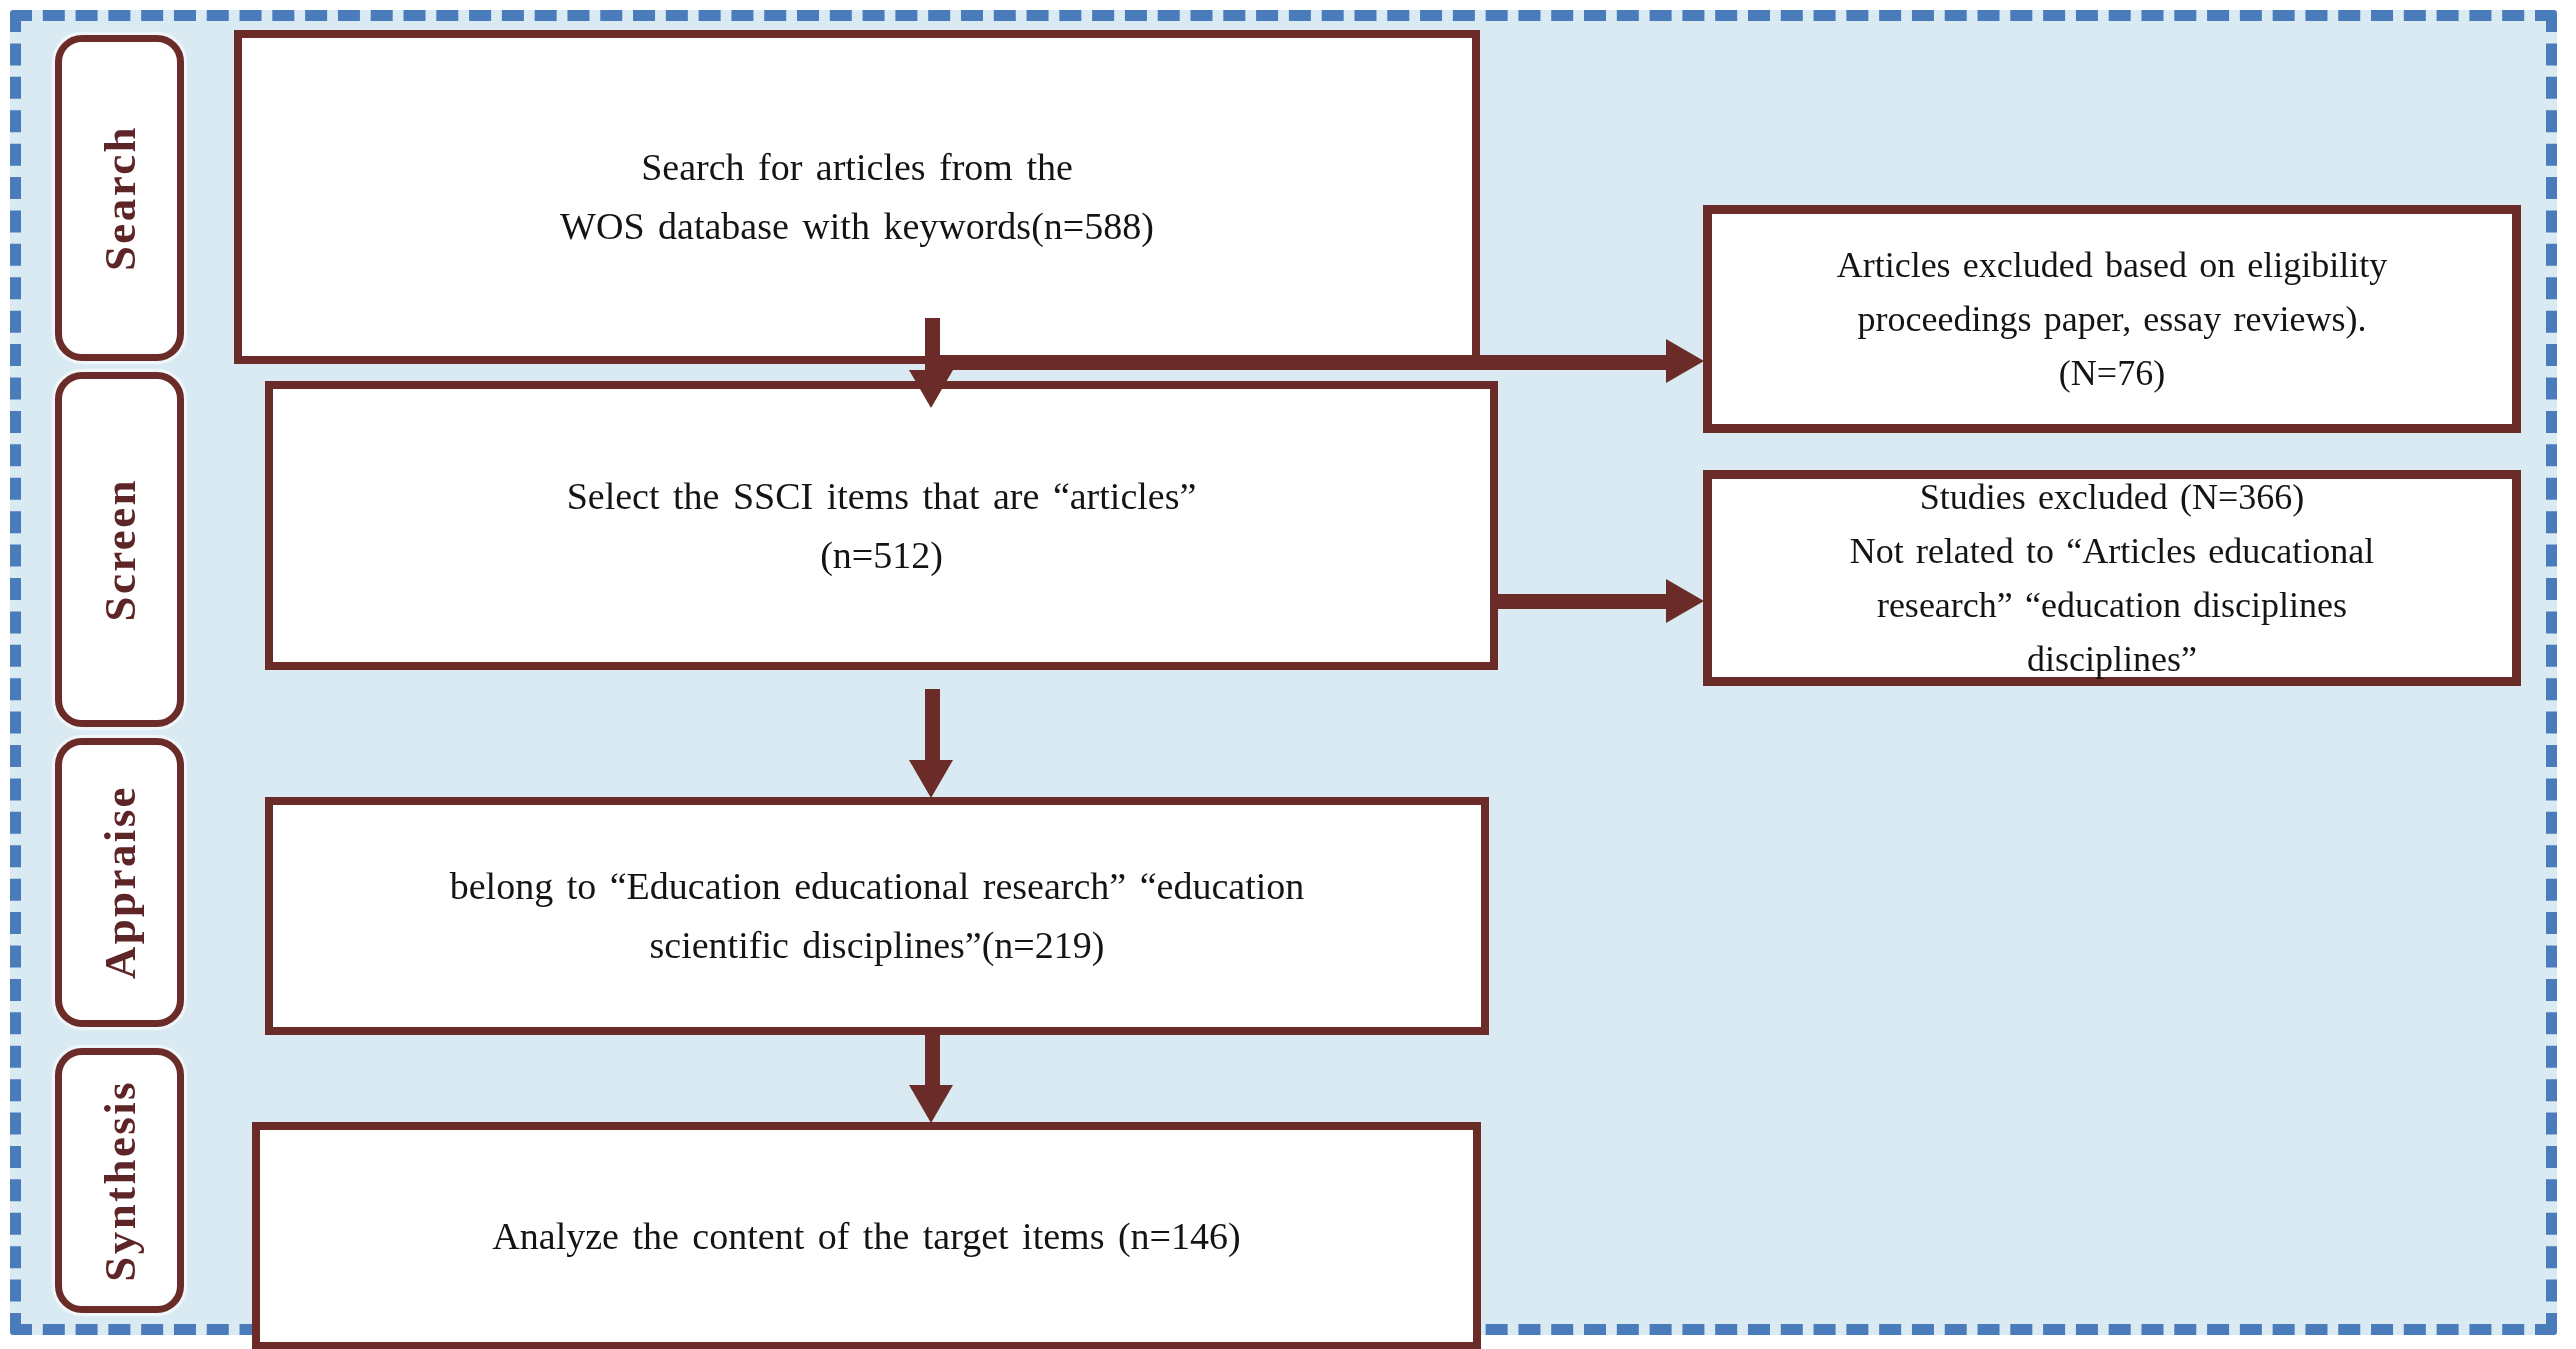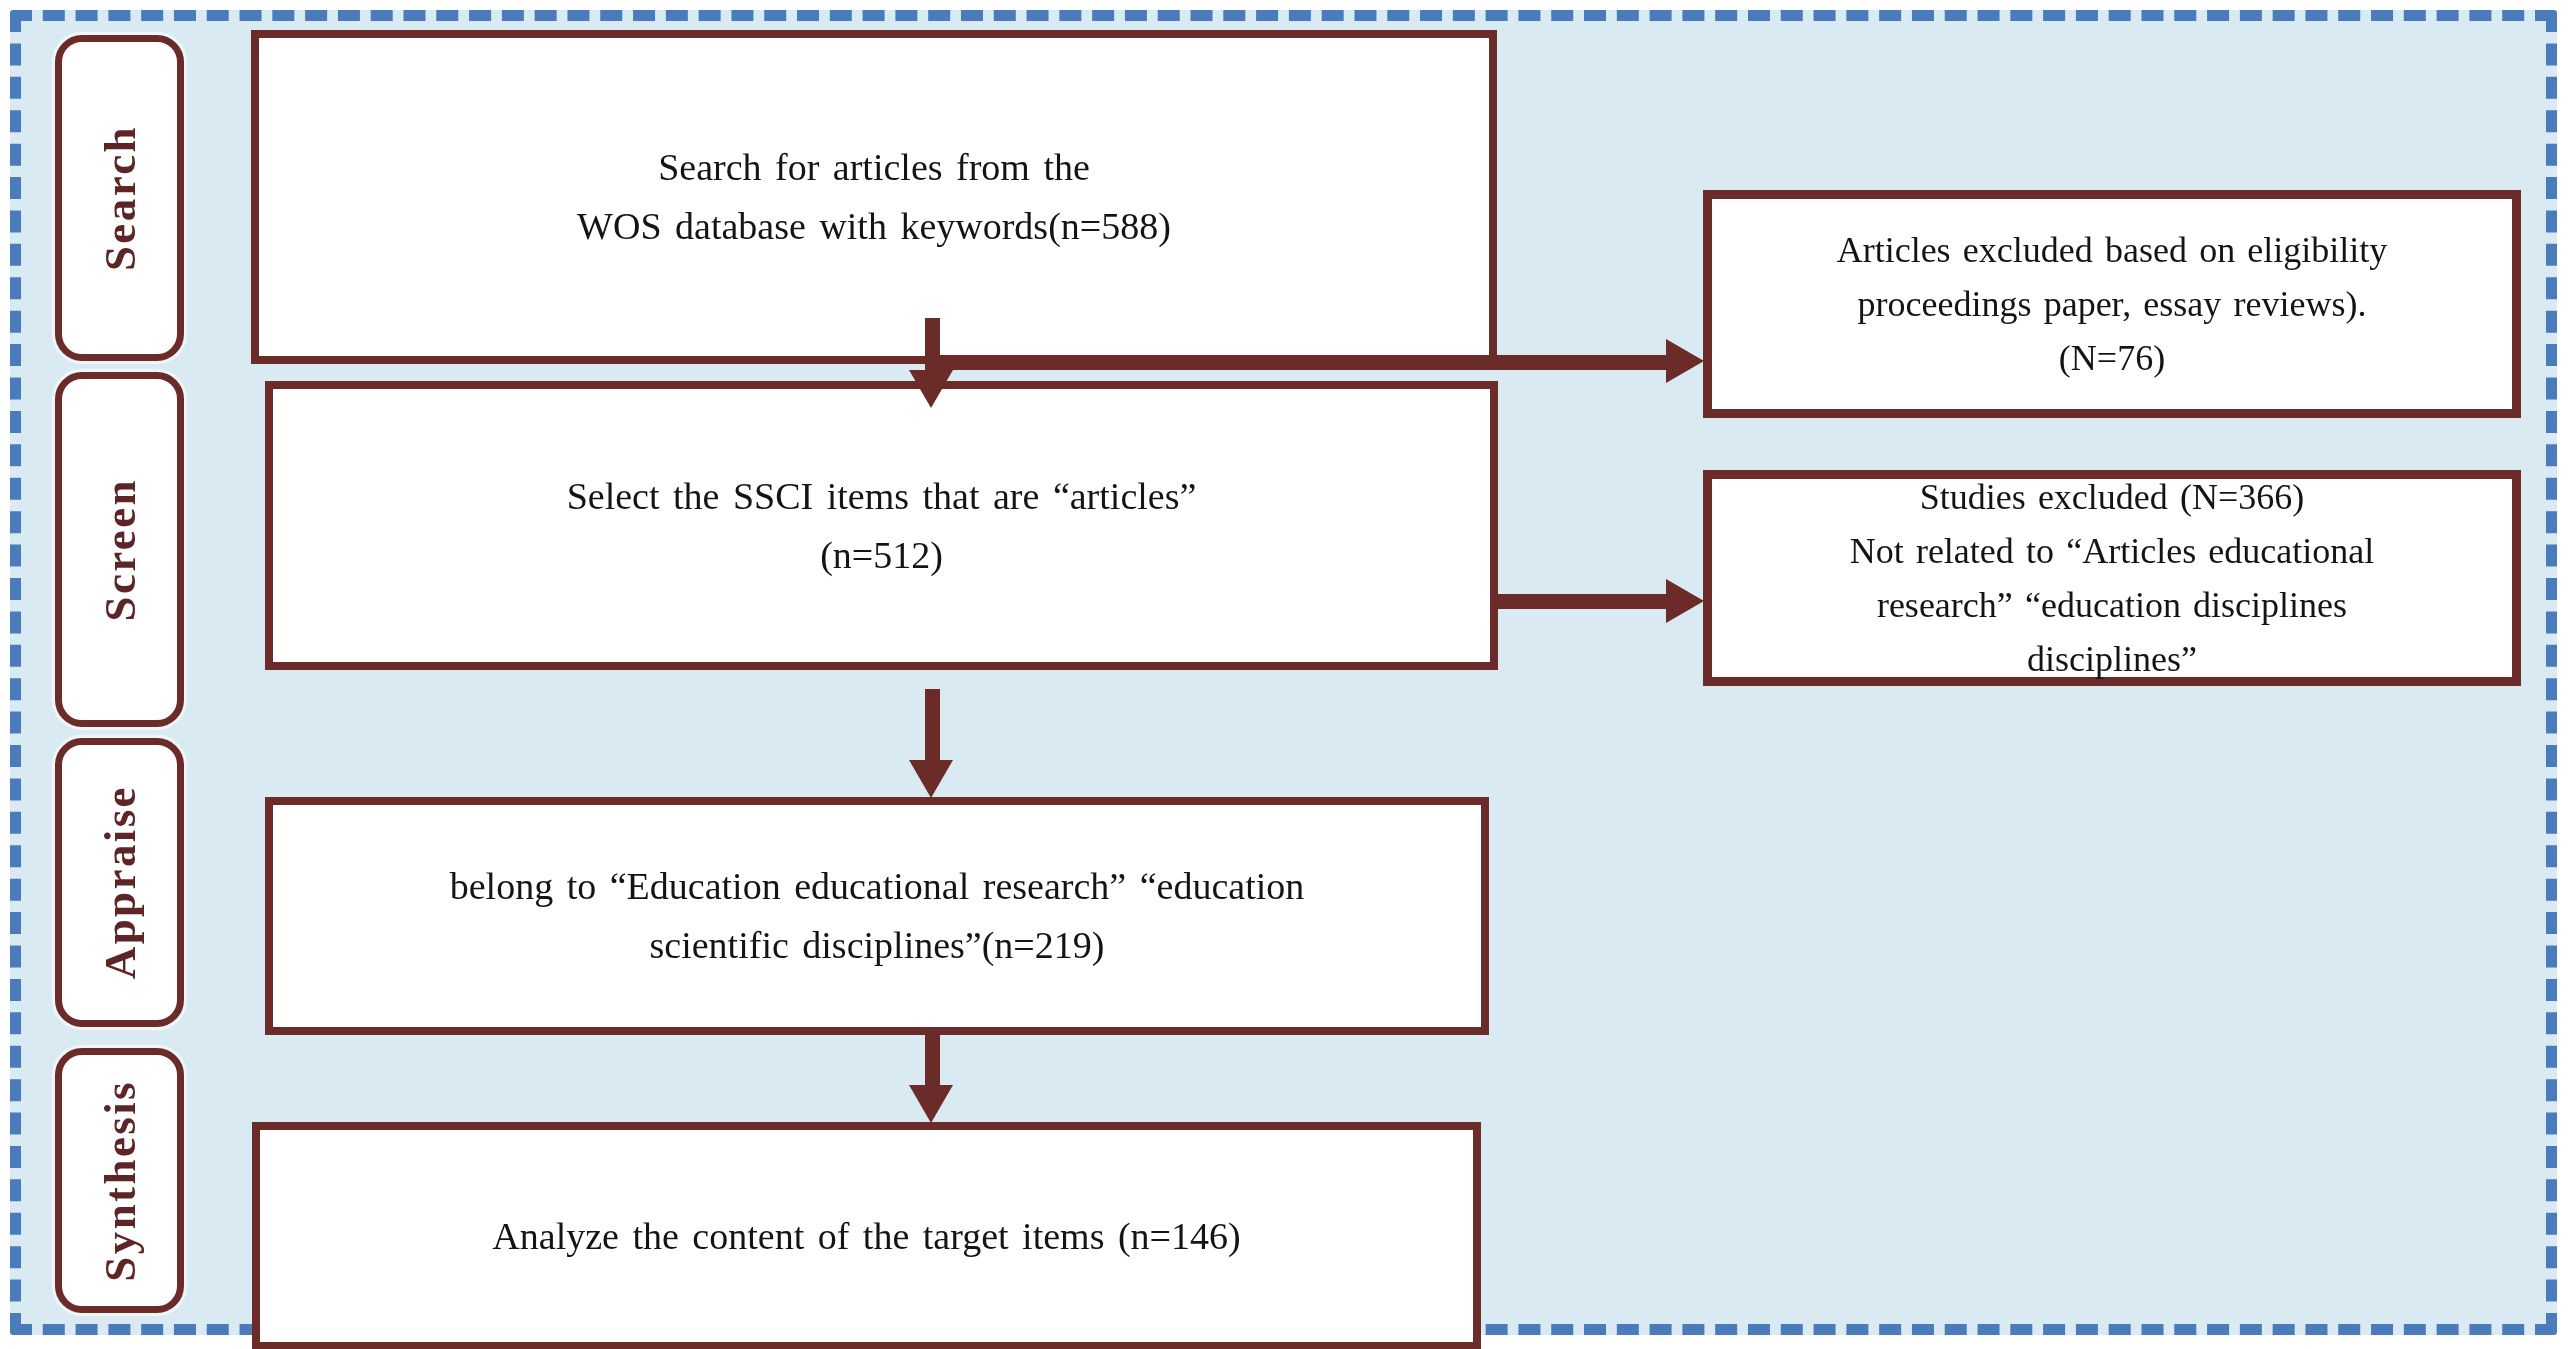--- a/index.html
+++ b/index.html
@@ -107,40 +107,40 @@
   <div class="stage-tab" style="top:372px;height:355px;">
     <div class="stage-label">Screen</div>
   </div>
   <div class="stage-tab" style="top:738px;height:289px;">
     <div class="stage-label">Appraise</div>
   </div>
   <div class="stage-tab" style="top:1048px;height:265px;">
     <div class="stage-label">Synthesis</div>
   </div>
 
-  <div class="flow-box" style="left:251px;top:30px;width:1246px;height:334px;">
+  <div class="flow-box" style="left:234px;top:30px;width:1246px;height:334px;">
     <div class="txt-line">Search for articles from the</div>
     <div class="txt-line">WOS database with keywords(n=588)</div>
   </div>
 
   <div class="flow-box" style="left:265px;top:381px;width:1233px;height:289px;">
     <div class="txt-line">Select the SSCI items that are “articles”</div>
     <div class="txt-line">(n=512)</div>
   </div>
 
   <div class="flow-box" style="left:265px;top:797px;width:1224px;height:238px;">
     <div class="txt-line">belong to “Education educational research” “education</div>
     <div class="txt-line">scientific disciplines”(n=219)</div>
   </div>
 
   <div class="flow-box" style="left:252px;top:1122px;width:1229px;height:228px;">
     <div class="txt-line">Analyze the content of the target items (n=146)</div>
   </div>
 
-  <div class="excl-box" style="left:1703px;top:190px;width:818px;height:228px;">
+  <div class="excl-box" style="left:1703px;top:205px;width:818px;height:228px;">
     <div class="txt-line">Articles excluded based on eligibility</div>
     <div class="txt-line">proceedings paper, essay reviews).</div>
     <div class="txt-line">(N=76)</div>
   </div>
 
   <div class="excl-box" style="left:1703px;top:470px;width:818px;height:216px;">
     <div class="txt-line">Studies excluded (N=366)</div>
     <div class="txt-line">Not related to “Articles educational</div>
     <div class="txt-line">research” “education disciplines</div>
     <div class="txt-line">disciplines”</div>

